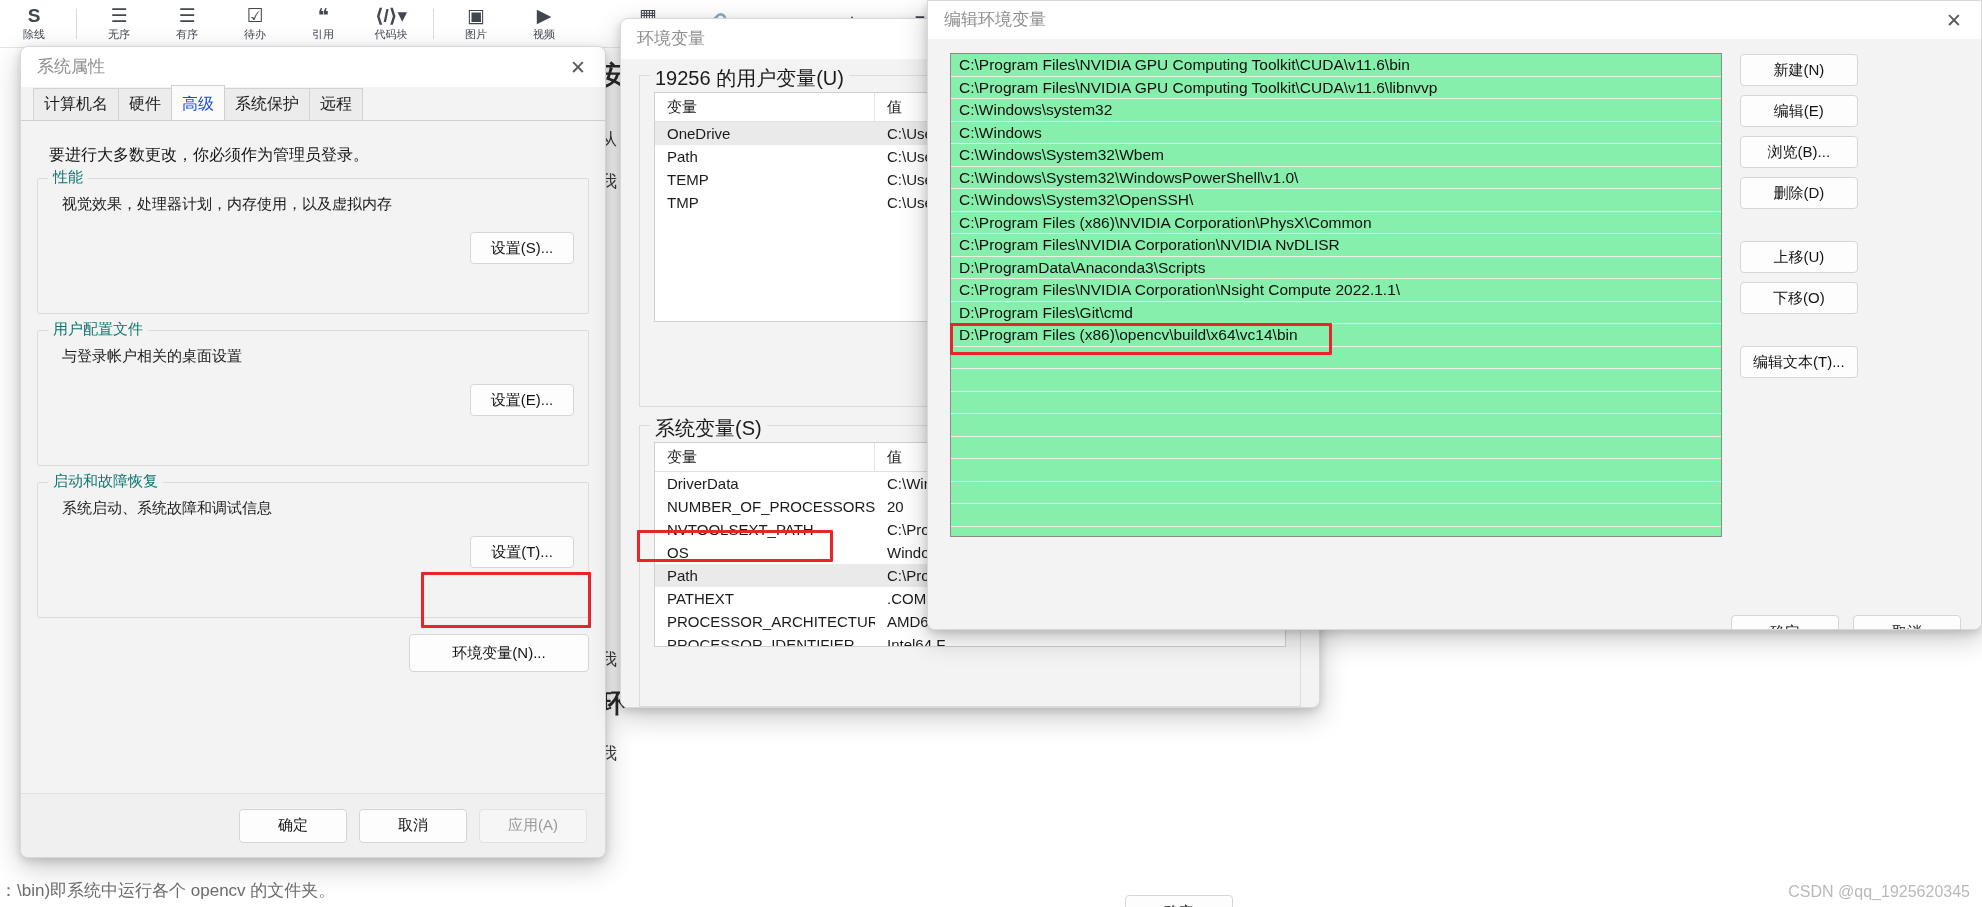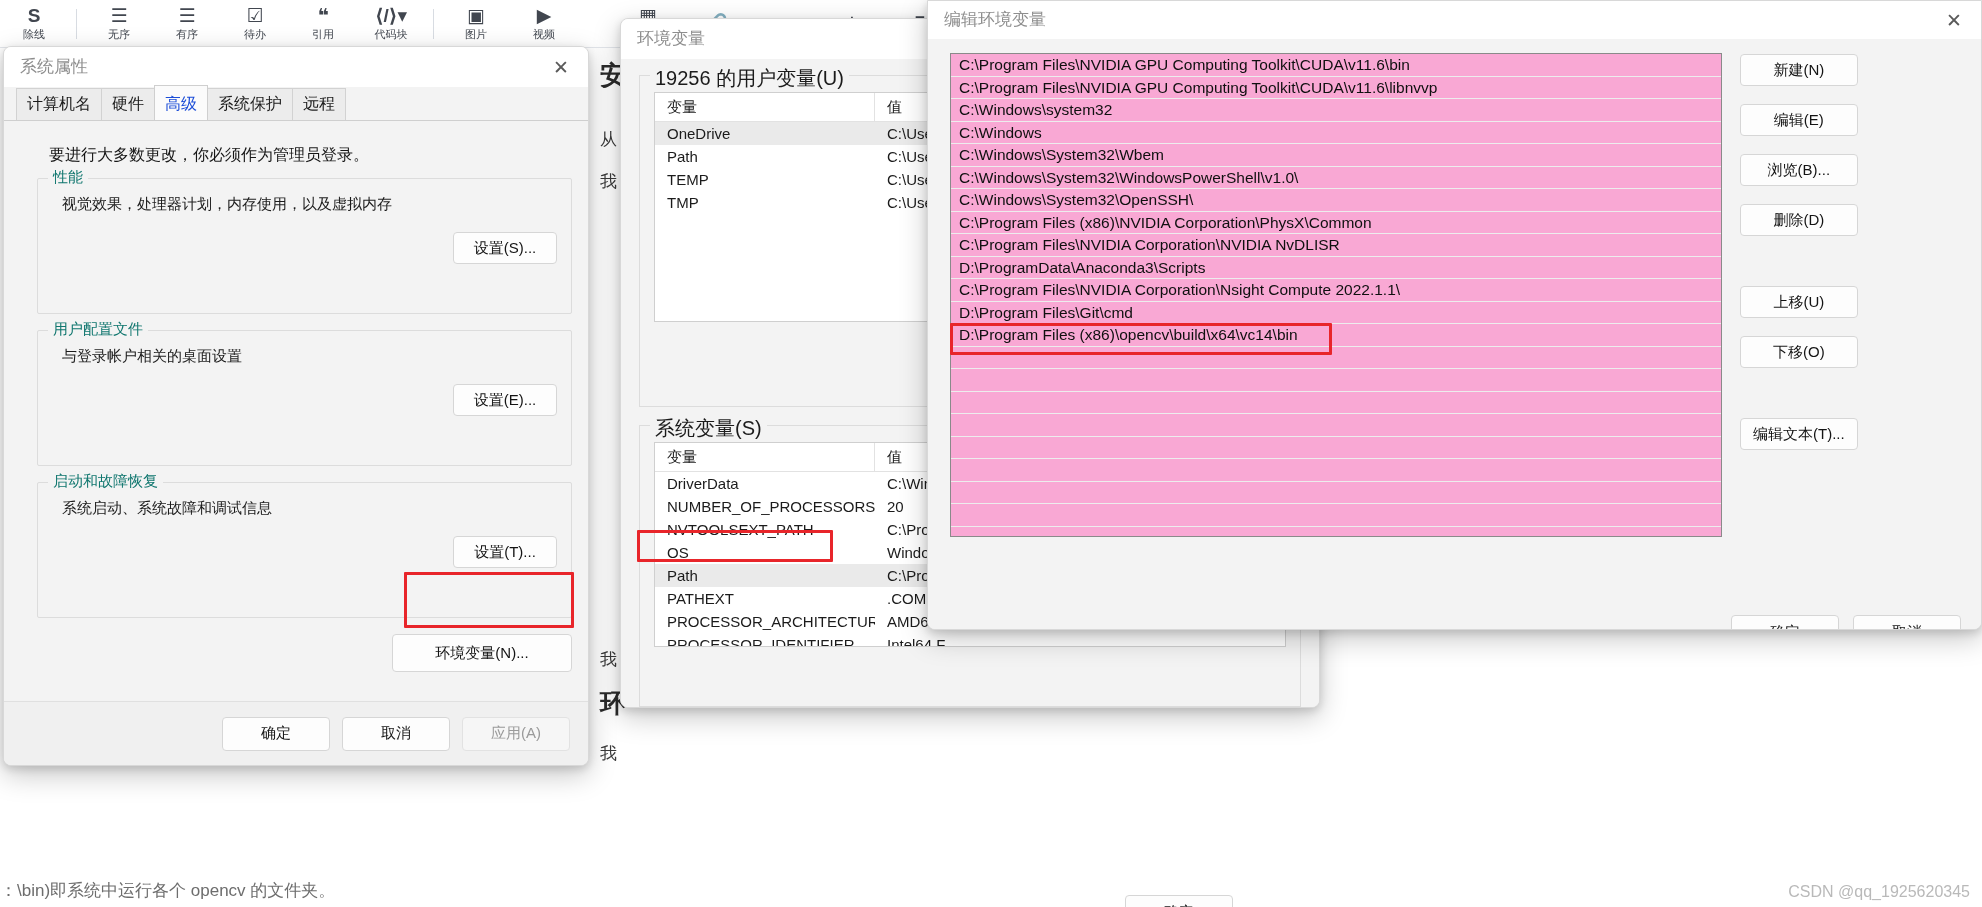--- a/index.html
+++ b/index.html
@@ -44,34 +44,34 @@
     box-sizing: border-box;
   }
   .win-title .t { flex: 1; white-space: nowrap; overflow: hidden; }
   .win-close {
     width: 46px; height: 38px; display: flex; align-items: center; justify-content: center;
     font-size: 19px; color: #5a5a5a; font-family: "DejaVu Sans", sans-serif;
   }
   .win-body { background: #f3f3f3; position: relative; }
 
   
-  #sysprops { left: 3px; top: 46px; width: 586px; height: 720px; }
+  #sysprops { left: 20px; top: 46px; width: 586px; height: 812px; }
   .tabstrip {
     display: flex; align-items: flex-end; height: 34px;
     padding: 10px 0 0 12px; box-sizing: border-box;
     border-bottom: 1px solid #cfcfcf; background: #f3f3f3;
   }
   .tab {
     font-size: 16px; color: #1b1b1b; padding: 5px 10px 6px 10px;
     background: #ececec; border: 1px solid #d2d2d2; border-bottom: none;
     margin-right: -1px; line-height: 20px; white-space: nowrap;
   }
   .tab.active { background: #fbfbfb; color: #1d4ed8; position: relative; z-index: 2;
     border-color: #cfcfcf; padding-top: 8px; margin-top: -3px; }
-  .sp-content { padding: 14px 16px 0 16px; margin-left: 17px; }
+  .sp-content { padding: 14px 16px 0 16px; }
   .sp-note { font-size: 16px; color: #161616; margin: 10px 0 12px 12px; }
   .group {
     border: 1px solid #dcdcdc; border-radius: 2px; position: relative;
     margin: 0 0 16px 0; padding: 14px 14px 12px 14px; background: transparent;
   }
   .group > .legend {
     position: absolute; top: -11px; left: 10px; background: #f3f3f3;
     padding: 0 5px; font-size: 15px; color: #0f766e;
   }
   .group .desc { font-size: 15px; color: #1b1b1b; margin: 2px 0 0 10px; }
@@ -109,29 +109,29 @@
   .lv-row.sel { background: #eaeaea; }
   .lv-row .c1 { width: 220px; padding-left: 12px; box-sizing: border-box; white-space: nowrap; overflow: hidden; }
   .lv-row .c2 { flex: 1; padding-left: 12px; box-sizing: border-box; white-space: nowrap; overflow: hidden; }
 
   
   #editenv { left: 927px; top: 0px; width: 1055px; height: 630px; border-radius: 0 0 8px 8px; }
   #editenv .win-title { height: 38px; }
   .ee-body { padding: 14px 20px 0 22px; box-sizing: border-box; height: 100%; }
   .ee-main { display: flex; gap: 18px; }
   .ee-list {
-    width: 772px; height: 484px; background: #f9a8d4; border: 1px solid #8a8a8a;
+    width: 772px; height: 484px; background: #86efac; border: 1px solid #8a8a8a;
     box-sizing: border-box; overflow: hidden; position: relative;
   }
   .ee-row {
     height: 22.5px; line-height: 22.5px; font-size: 15.5px; color: #101010;
     padding-left: 8px; border-bottom: 1px solid #ededed; white-space: nowrap;
     overflow: hidden; box-sizing: border-box; position: relative;
   }
-  .ee-btns { display: flex; flex-direction: column; gap: 18px; padding-top: 1px; }
+  .ee-btns { display: flex; flex-direction: column; gap: 9px; padding-top: 1px; }
   .ee-btns .btn { min-width: 116px; height: 32px; }
   .ee-btns .gap { height: 14px; }
   .ee-footer {
     position: absolute; right: 20px; bottom: 18px; display: flex; gap: 14px;
   }
   .ee-footer .btn { min-width: 108px; height: 34px; }
 
   
   .bgdoc { position: absolute; color: #3b3b3b; font-size: 17px; }
   .bgdoc.big { font-size: 26px; font-weight: bold; color: #2b2b2b; }

